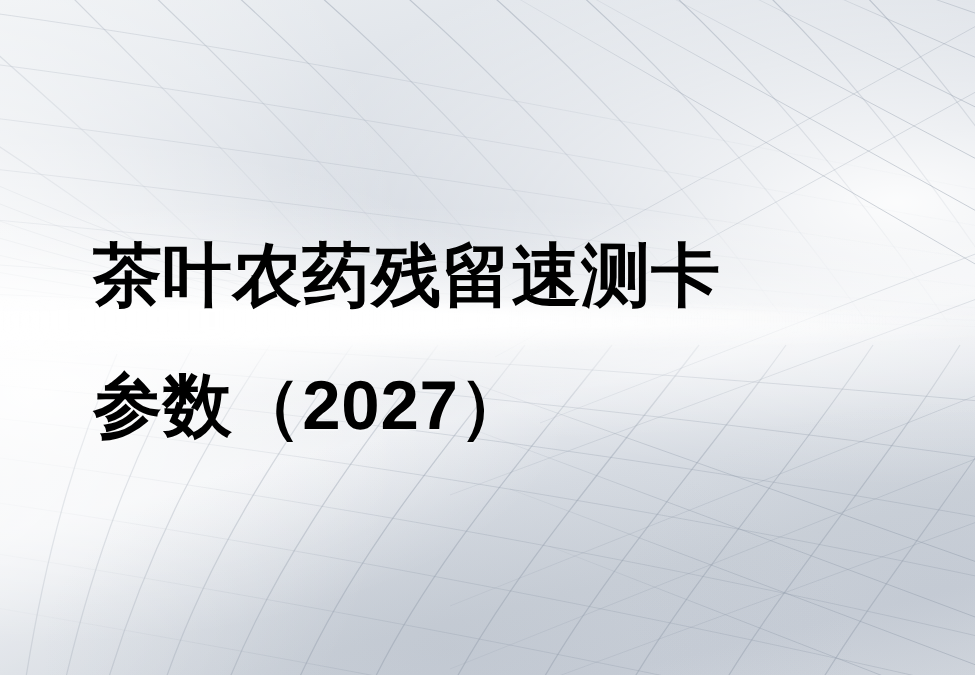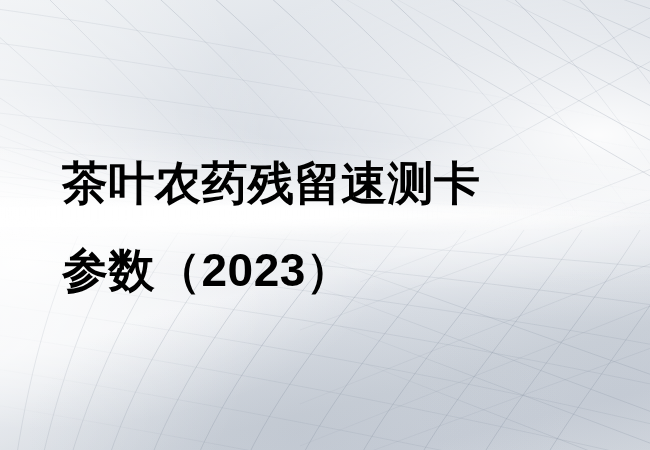--- a/index.html
+++ b/index.html
@@ -229,16 +229,16 @@
     </svg>
   </div>
 
   <div class="bg-layer bg-swoosh"></div>
   <div class="bg-layer bg-streak"></div>
   <div class="bg-layer bg-streak2"></div>
   <div class="bg-layer bg-vignette"></div>
 
   <div class="title-block">
     <div class="title-line">茶叶农药残留速测卡</div>
-    <div class="title-line">参数（2023）</div>
+    <div class="title-line">参数（2027）</div>
   </div>
 
 </div>
 
 </body></html>

